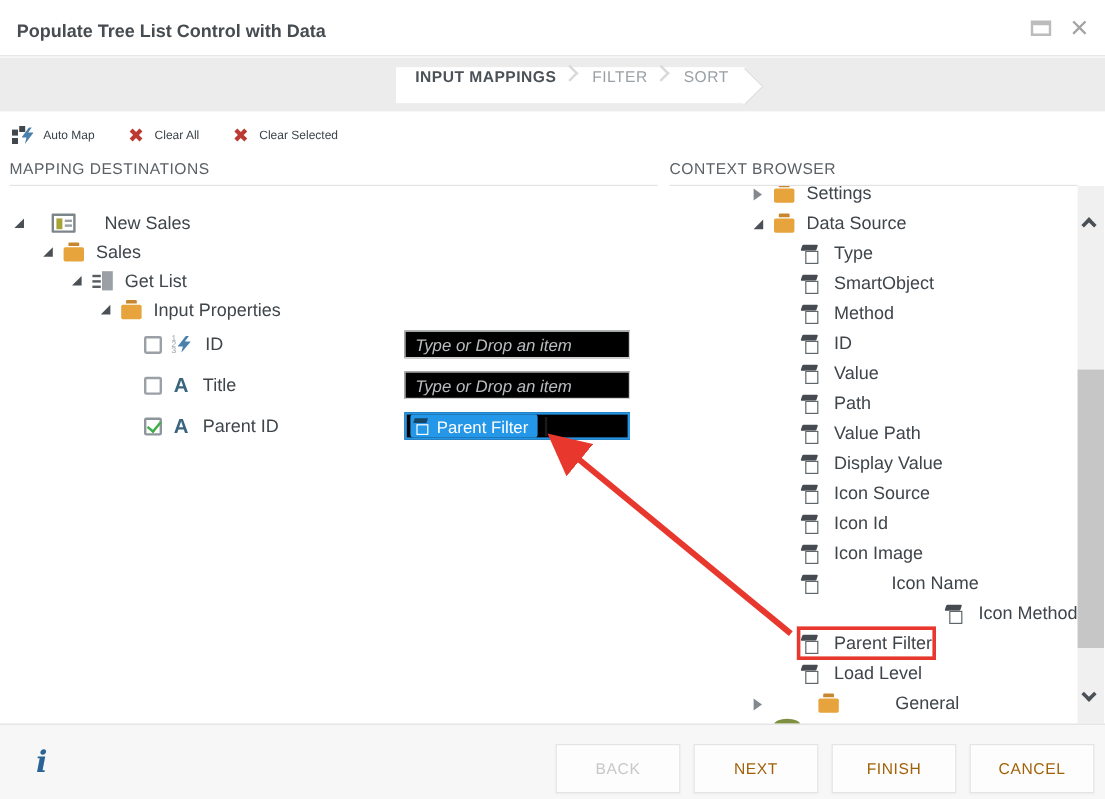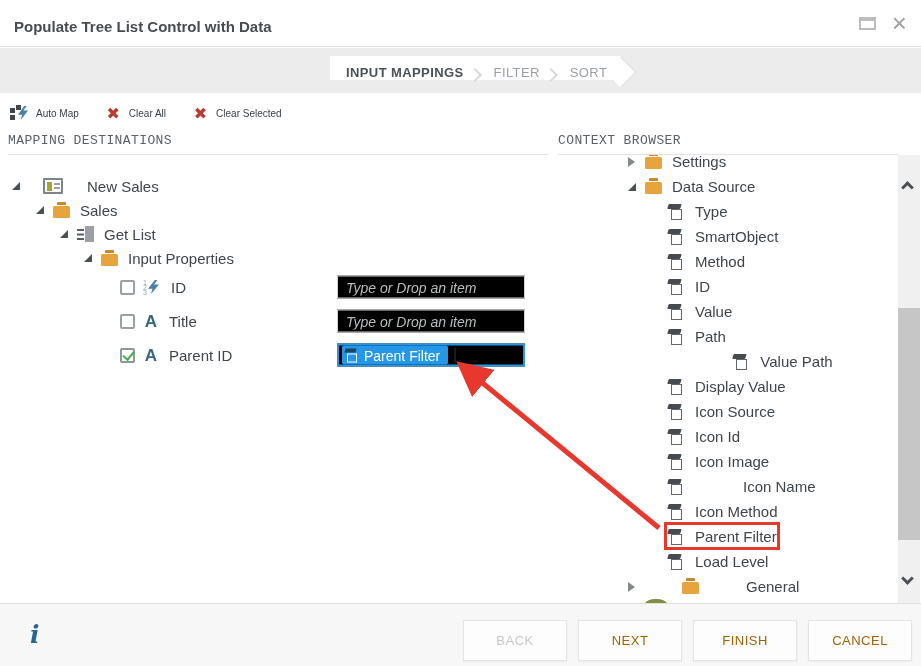--- a/index.html
+++ b/index.html
@@ -10,21 +10,21 @@
 
   
   .titlebar { position:absolute; left:0; top:0; width:921px; height:47px; background:#fff; border-bottom:1px solid #e2e2e2; }
   .title { position:absolute; left:14px; top:18px; font-size:15px; font-weight:bold; color:#474c50; }
   .win-controls { position:absolute; right:14px; top:17px; display:flex; align-items:center; gap:16px; }
   .max-icon { width:17px; height:13px; border:2px solid #bcbcbc; border-top-width:4px; background:#fff; }
   .close-icon { font-size:26px; line-height:13px; color:#a2a2a2; font-weight:normal; cursor:default; }
 
   
   .step-band { position:absolute; left:0; top:48px; width:921px; height:45px; background:#ececec; }
-  .steps { position:absolute; left:330px; top:8px; height:24px; background:#fff; display:flex; align-items:flex-end; padding:0 14px 0 16px; }
+  .steps { position:absolute; left:330px; top:8px; height:30px; background:#fff; display:flex; align-items:flex-start; padding:0 14px 0 16px; }
   .steps::after { content:''; position:absolute; right:-10px; top:4.8px; width:20.5px; height:20.5px; background:#fff;
                   border-top:1px solid #dcdcdc; border-right:1px solid #dcdcdc; transform:rotate(45deg); }
   .step { font-size:13px; color:#9aa0a5; letter-spacing:.4px; white-space:nowrap; }
   .step.active { color:#4b5257; font-weight:bold; }
   .step-sep { width:10px; height:10px; border-top:2px solid #d9d9d9; border-right:2px solid #d9d9d9; transform:rotate(45deg); margin:0 14px 0 6px; flex:none; }
 
   
   .toolbar { position:absolute; left:0; top:93px; width:921px; height:40px; background:#fff; display:flex; align-items:center; padding-left:10px; gap:26px; }
   .tool-item { display:flex; align-items:center; gap:7px; font-size:10px; color:#3c4247; cursor:default; }
   .icon { display:inline-block; position:relative; flex:none; }
@@ -32,21 +32,21 @@
   .icon-automap::before { content:''; position:absolute; left:0; top:3px; width:5px; height:5px; background:#41474c;
                           box-shadow:6px -3px 0 #41474c, 0 7px 0 #41474c; }
   .icon-automap::after { content:''; position:absolute; left:8px; top:1px; width:10px; height:14px; background:#4b80ab;
                          clip-path:polygon(62% 0, 0 62%, 40% 62%, 28% 100%, 100% 32%, 55% 32%, 86% 0); }
   .icon-clear { width:17px; height:17px; color:#bb3a31; font-size:16px; font-weight:bold; line-height:17px; text-align:center; }
   .icon-clear::before { content:'\2716'; }
 
   
   .panel { position:absolute; top:133px; }
   .panel-header { height:22px; border-bottom:1px solid #e3e3e3; font-size:13px; color:#5a6065; letter-spacing:.4px;
-                  background:#fff; position:relative; z-index:2;font-family:Liberation Mono, monospace; }
+                  background:#fff; position:relative; z-index:2; }
   .panel-left { left:8px; width:540px; }
   .panel-right { left:558px; width:340px; }
 
   
   .tree { margin-top:19px; }
   .trow { display:flex; align-items:center; height:24px; font-size:15px; color:#3f454a; }
   .trow .label { white-space:nowrap; }
   .exp { width:0; height:0; flex:none; margin-right:9px; }
   .exp.expanded { border-left:8px solid transparent; border-bottom:8px solid #4a5055; }
   .exp.collapsed { border-top:5px solid transparent; border-bottom:5px solid transparent; border-left:7px solid #83898e; margin-right:10px; }
@@ -239,21 +239,21 @@
           <span class="label">ID</span>
         </div>
         <div class="trow" style="position: relative; padding-left: 110px;">
           <span class="icon icon-tree icon-property"></span>
           <span class="label">Value</span>
         </div>
         <div class="trow" style="position: relative; padding-left: 110px;">
           <span class="icon icon-tree icon-property"></span>
           <span class="label">Path</span>
         </div>
-        <div class="trow" style="position: relative; padding-left: 110px; justify-content: center;">
+        <div class="trow" style="position: relative; padding-left: 110px;">
           <span class="icon icon-tree icon-property"></span>
           <span class="label">Value Path</span>
         </div>
         <div class="trow" style="position: relative; padding-left: 110px;">
           <span class="icon icon-tree icon-property"></span>
           <span class="label">Display Value</span>
         </div>
         <div class="trow" style="position: relative; padding-left: 110px;">
           <span class="icon icon-tree icon-property"></span>
           <span class="label">Icon Source</span>
@@ -263,21 +263,21 @@
           <span class="label">Icon Id</span>
         </div>
         <div class="trow" style="position: relative; padding-left: 110px;">
           <span class="icon icon-tree icon-property"></span>
           <span class="label">Icon Image</span>
         </div>
         <div class="trow" style="position: relative; padding-left: 110px; gap: 48px;">
           <span class="icon icon-tree icon-property"></span>
           <span class="label">Icon Name</span>
         </div>
-        <div class="trow" style="position: relative; padding-left: 110px;">
+        <div class="trow" style="position: relative; padding-left: 110px; justify-content: flex-end;">
           <span class="icon icon-tree icon-property"></span>
           <span class="label">Icon Method</span>
         </div>
         <div class="trow" style="position: relative; padding-left: 110px;">
           <span class="icon icon-tree icon-property"></span>
           <span class="label">Parent Filter</span>
           <div class="red-box"></div>
         </div>
         <div class="trow" style="position: relative; padding-left: 110px;">
           <span class="icon icon-tree icon-property"></span>

